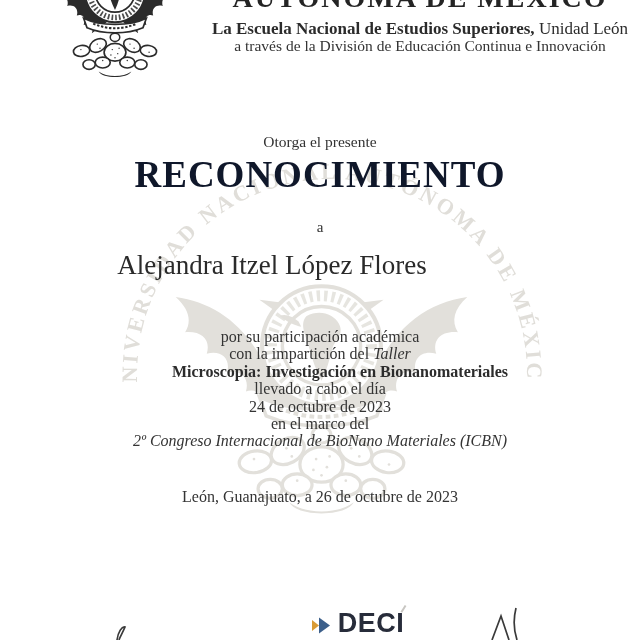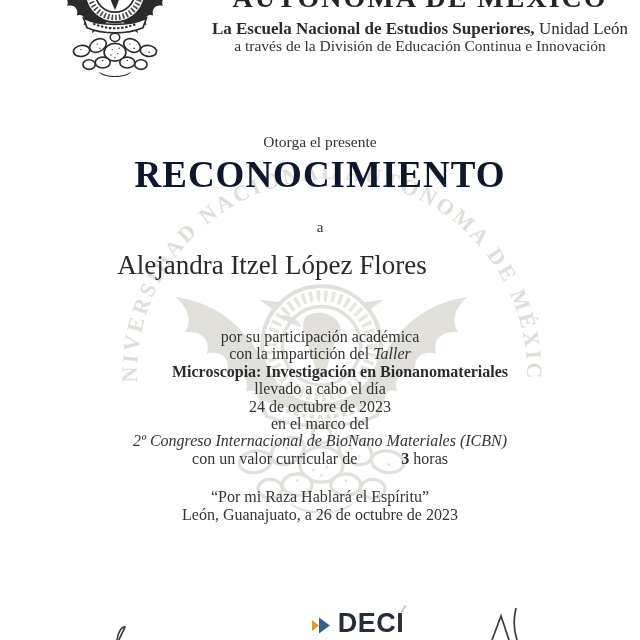--- a/index.html
+++ b/index.html
@@ -154,25 +154,23 @@
 <div id="recipient" class="abs ctr z2">Alejandra Itzel López Flores</div>
 
 <div id="body-block" class="abs ctr z2">
   <div>por su participación académica</div>
   <div><span>con la impartición del </span><span class="it">Taller</span></div>
   <div class="bold">Microscopia: Investigación en Bionanomateriales</div>
   <div>llevado a cabo el día</div>
   <div>24 de octubre de 2023</div>
   <div>en el marco del</div>
   <div class="it">2º Congreso Internacional de BioNano Materiales (ICBN)</div>
-  <div><span>con un valor curricular de </span><span class="bold">3</span><span> horas</span></div>
 </div>
 
 <div id="motto-block" class="abs ctr z2">
-  <div>“Por mi Raza Hablará el Espíritu”</div>
   <div>León, Guanajuato, a 26 de octubre de 2023</div>
 </div>
 
 <div id="deci" class="abs">
   <svg id="deci-chevrons" width="25" height="17" viewBox="0 0 25 17">
     <path d="M0,3 L7,8.5 L0,14 Z" fill="#d99b35"></path>
     <path d="M7,0.5 L18,8.5 L7,16.5 Z" fill="#3c5f8a"></path>
   </svg>
   <span id="deci-text">
     <span>DECI</span>

